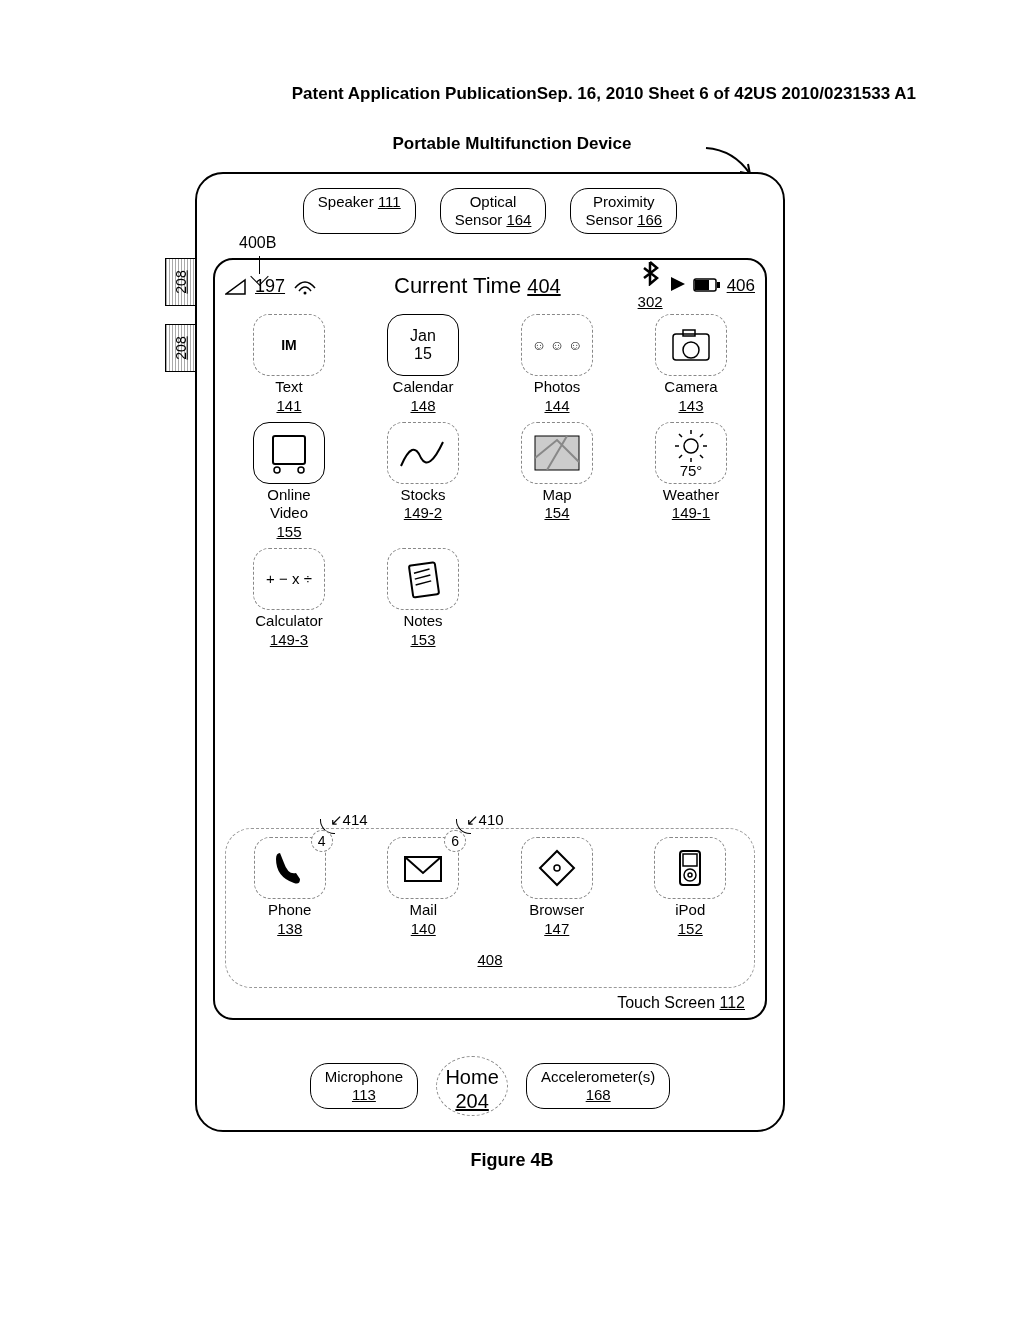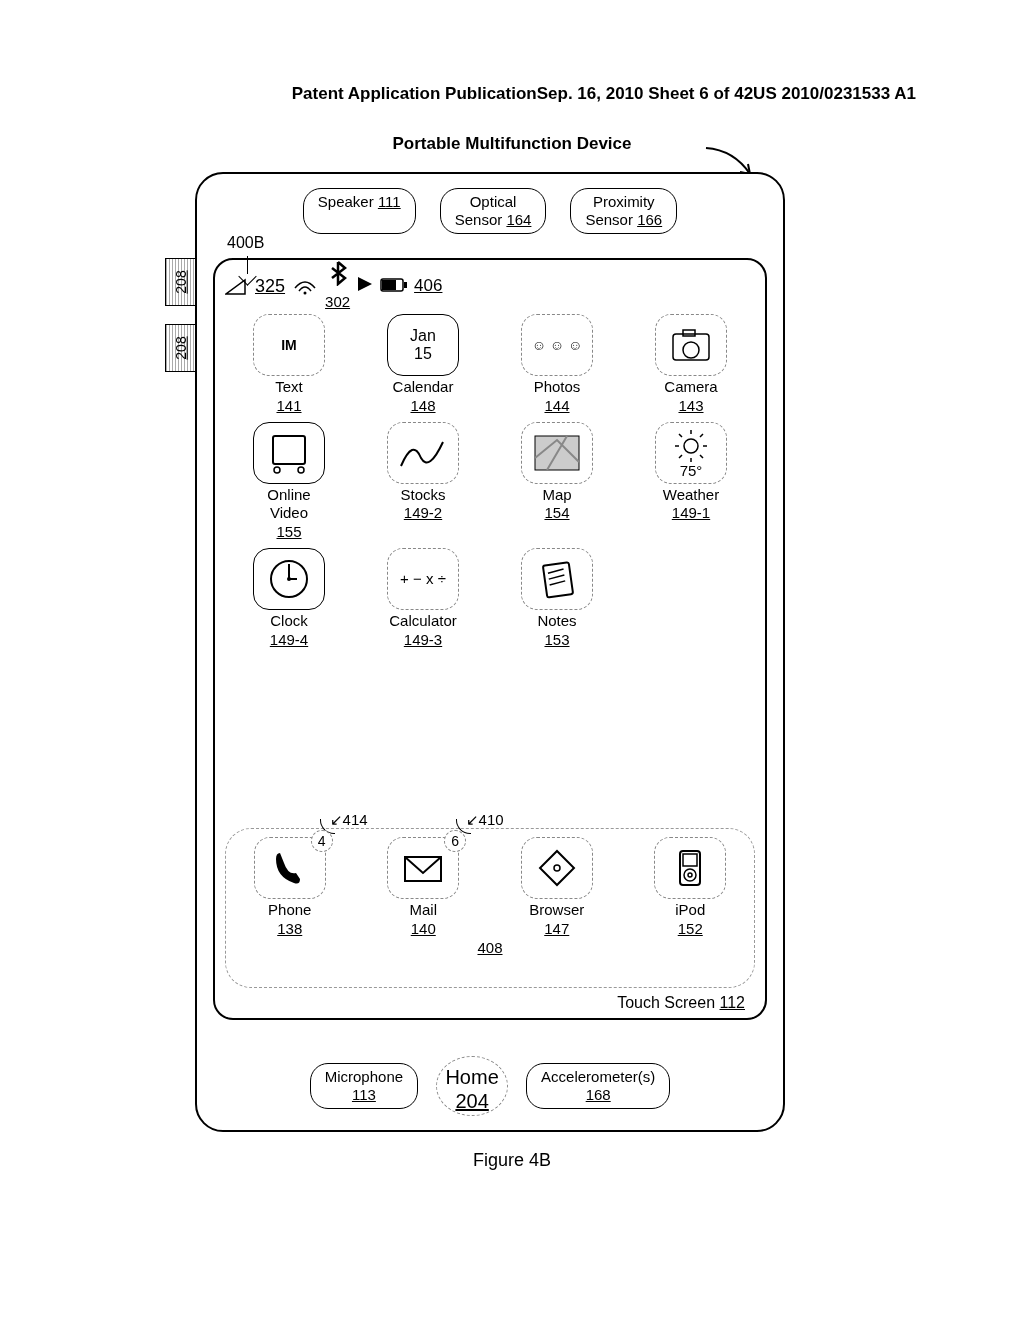--- a/index.html
+++ b/index.html
@@ -52,21 +52,21 @@
   }
   .pill {
     border: 1.5px solid #000;
     border-radius: 18px;
     padding: 4px 14px;
     text-align: center;
     font-size: 15px;
     line-height: 1.2;
   }
   .pill .ref, .lbl .ref, .status-bar .ref, .hint .ref, .tray-label .ref, .figure-num .ref { text-decoration: underline; }
-  .ref400 { position: absolute; left: 30px; top: 60px; font-size: 16px; }
+  .ref400 { position: absolute; left: 42px; top: 60px; font-size: 16px; }
   .ref400:after {
     content:""; position:absolute; left:20px; top:22px; width:1px; height:18px;
     border-left:1.5px solid #000;
   }
   .ref400:before{
     content:""; position:absolute; left:14px; top:36px; width:12px;height:12px;
     border-left:1.5px solid #000; border-bottom:1.5px solid #000;
     transform: rotate(-45deg);
   }
   .side-tab {
@@ -140,35 +140,35 @@
     display:grid; grid-template-columns: repeat(4,1fr); gap: 6px 18px;
   }
   .tray-grid .icon { border-style: dashed; border-color:#888; }
   .hint-414 { position:absolute; top:-18px; left:104px; font-size:15px;}
   .hint-410 { position:absolute; top:-18px; left:240px; font-size:15px;}
   .hint-414:before, .hint-410:before{
     content:""; position:absolute; left:-10px; top:8px;
     width:14px;height:14px; border-left:1.5px solid #000; border-bottom:1.5px solid #000;
     border-radius: 0 0 0 14px;
   }
-  .tray-label { text-align:center; font-size:15px; text-decoration: underline; margin-top: 0px;}
+  .tray-label { text-align:center; font-size:15px; text-decoration: underline; margin-top: 12px;}
   .ts-label { position:absolute; right: 20px; bottom: 6px; font-size:16px;}
   .bottom-row {
     position:absolute;
     left:0;right:0;bottom:14px;
     display:flex; justify-content:center; gap:18px; align-items:center;
   }
   .home-btn {
     width:72px;height:60px;border:1.5px dashed #888;border-radius:50%;
     text-align:center;font-size:20px; padding-top:8px; line-height:1.2;
   }
   .figure-caption {
     position:absolute;
     top: 1150px; left:0;right:0;
-    text-align:center; font-weight:normal; font-size:18px;
+    text-align:center; font-weight:bold; font-size:18px;
   }
   .ref { text-decoration: underline; }
 </style>
 </head>
 <body>
 
 <div class="page-header">
   <span>Patent Application Publication</span>
   <span>Sep. 16, 2010  Sheet 6 of 42</span>
   <span>US 2010/0231533 A1</span>
@@ -210,28 +210,31 @@
   <div class="ref400">400B</div>
 
   <div class="screen">
 
     <div class="status-bar">
       <span class="sig">
         <svg width="22" height="18">
             <path d="M1 16 L20 16 L20 2 Z" fill="none" stroke="#000" stroke-width="1.5"></path>
           </svg>
       </span>
-      <span class="ref" style="font-size:18px">325</span>
+      <span class="ref" style="font-size:18px">197</span>
       <span class="wifi">
         <svg width="24" height="18">
           <path d="M2 10 Q12 -2 22 10" fill="none" stroke="#000" stroke-width="1.5"></path>
           <path d="M6 13 Q12 5 18 13" fill="none" stroke="#000" stroke-width="1.5"></path>
           <circle cx="12" cy="15" r="1.5" fill="#000"></circle>
         </svg>
       </span>
+      <span class="mid">
+        <span>Current Time </span><span class="ref" style="font-size:20px">404</span>
+      </span>
       <span class="right-icons">
         <span class="bt405">
           <svg width="18" height="26">
               <path d="M9 2 L9 24 L16 18 L3 8 M9 2 L16 8 L3 18" fill="none" stroke="#000" stroke-width="2.5"></path>
             </svg>
           <br><span class="ref">302</span>
         </span>
         <span>
           <svg width="18" height="18">
               <path d="M2 2 L16 9 L2 16 Z" fill="#000"></path>
@@ -306,30 +309,20 @@
         </div>
         <div class="app">
           <div class="icon ">
             <svg width="60" height="50" viewBox="0 0 60 50">
               <circle cx="30" cy="18" r="7" fill="none" stroke="#000" stroke-width="1.5"></circle>
               <path d="M30 6 L30 2 M30 30 L30 34 M18 18 L14 18 M42 18 L46 18 M21 9 L18 6 M39 9 L42 6 M21 27 L18 30 M39 27 L42 30" stroke="#000" stroke-width="1.5"></path>
             </svg>
             <div style="position:absolute;bottom:4px;width:100%;font-size:15px">75°</div>
           </div>
     <div class="lbl">Weather<br><span class="ref">149-1</span></div>
-        </div>
-        <div class="app">
-          <div class="icon solid">
-            <svg width="60" height="50" viewBox="0 0 60 50">
-              <circle cx="30" cy="25" r="18" fill="none" stroke="#000" stroke-width="2"></circle>
-              <path d="M30 25 L30 10 M30 25 L38 25" stroke="#000" stroke-width="2"></path>
-              <circle cx="30" cy="25" r="2" fill="#000"></circle>
-            </svg>
-          </div>
-    <div class="lbl">Clock<br><span class="ref">149-4</span></div>
         </div>
         <div class="app">
           <div class="icon ">
             <div style="font-size:15px">+ − x ÷</div>
           </div>
     <div class="lbl">Calculator<br><span class="ref">149-3</span></div>
         </div>
         <div class="app">
           <div class="icon ">
             <svg width="60" height="50" viewBox="0 0 60 50">

